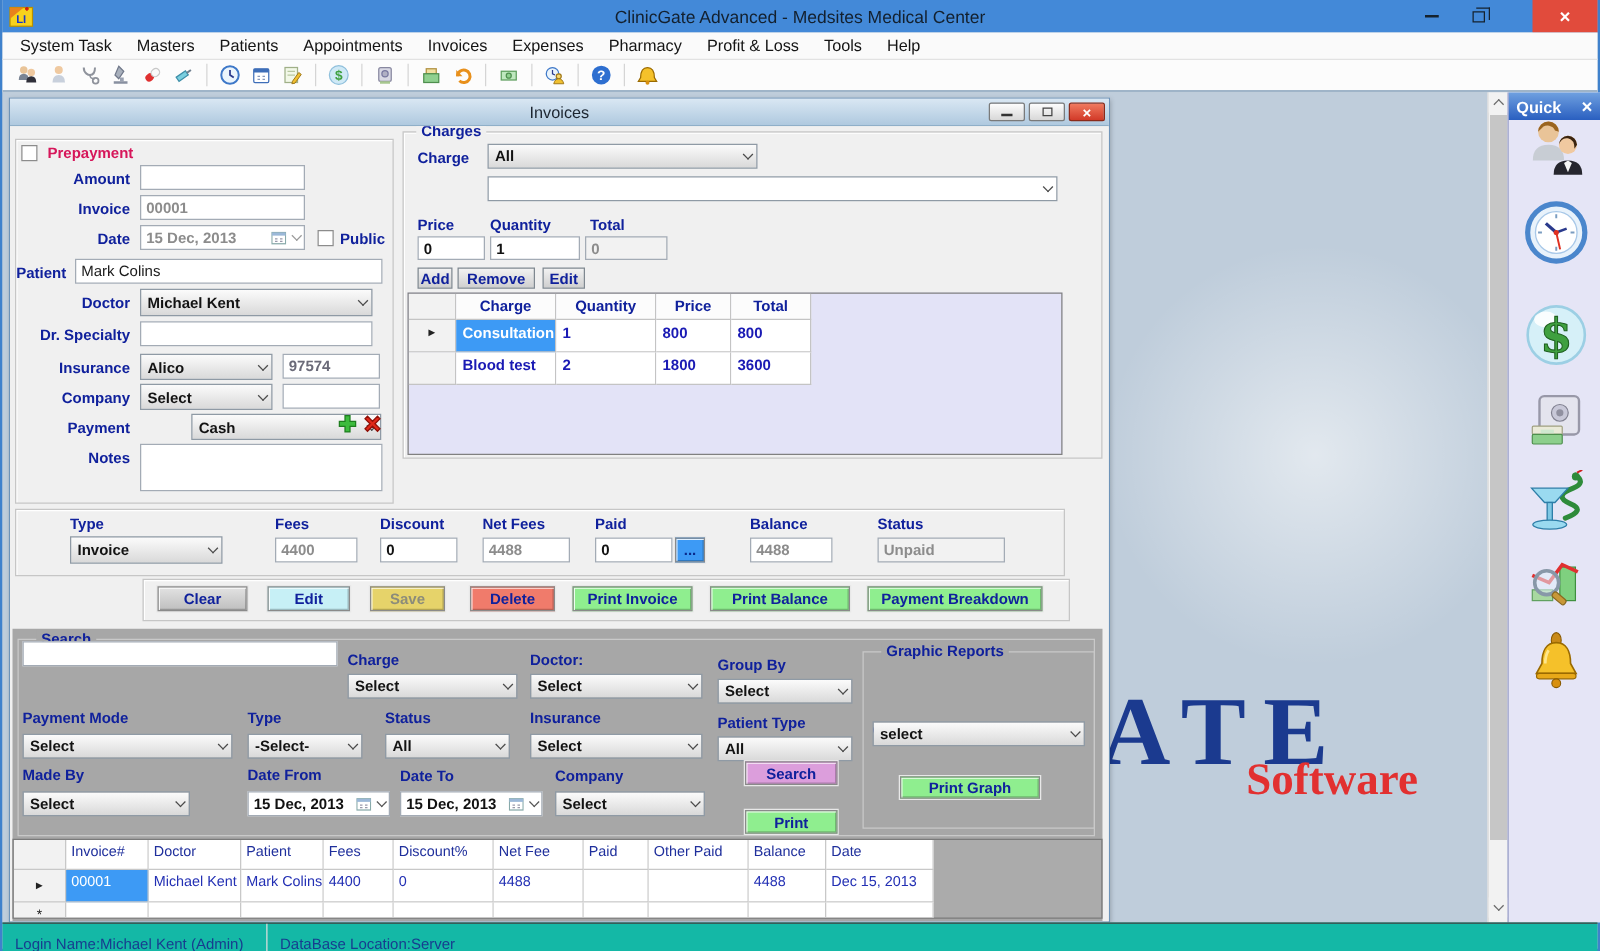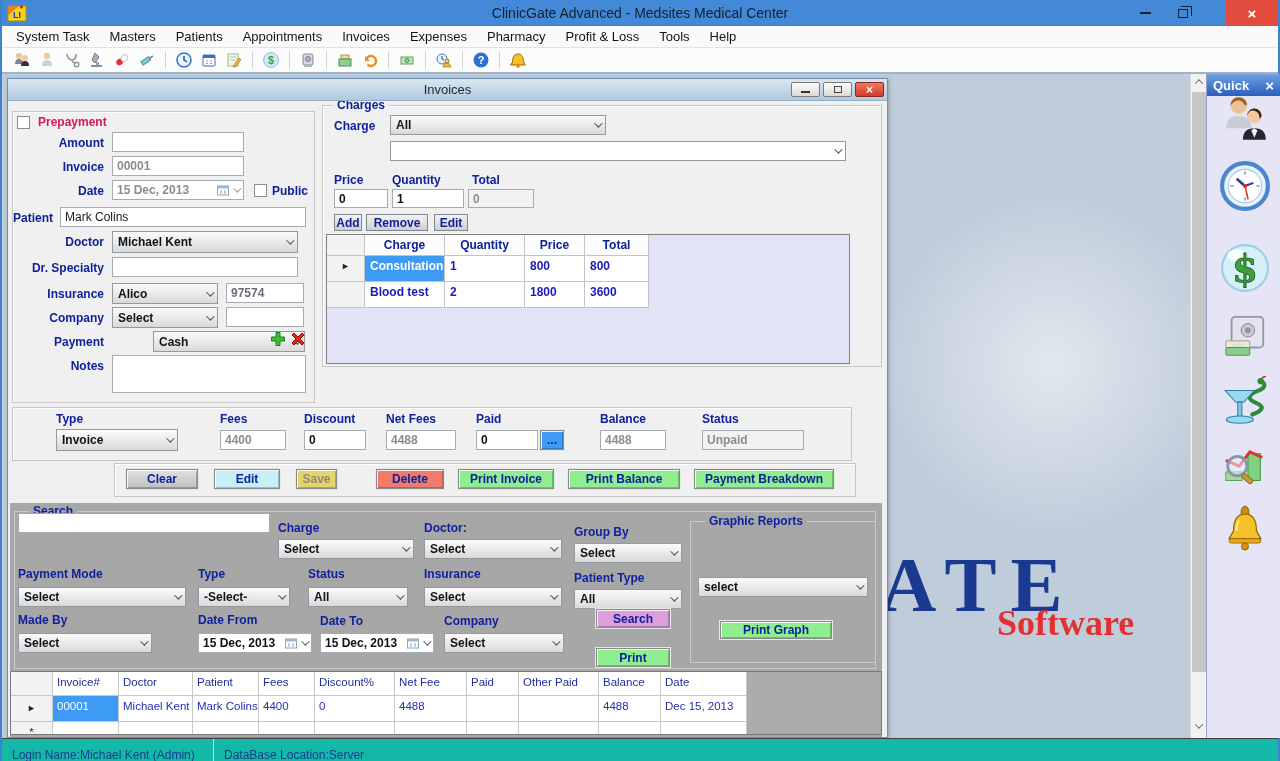--- a/index.html
+++ b/index.html
@@ -417,21 +417,21 @@
         <div class="fld" style="left:468px; top:329px; width:62px; height:20px; color:#111;">0</div>
         <div class="act" style="left:532px; top:329px; width:24px; height:20px; background:#3D9AF5; color:#0A2A8C;">...</div>
         <div class="lbl" style="left:592px; top:311px;">Balance</div>
         <div class="fld dis" style="left:592px; top:329px; width:66px; height:20px;">4488</div>
         <div class="lbl" style="left:694px; top:311px;">Status</div>
         <div class="fld gbg dis" style="left:694px; top:329px; width:102px; height:20px;">Unpaid</div>
 
         <div class="gb" style="left:106px; top:362px; width:742px; height:34px;"></div>
         <div class="act" style="left:118px; top:368px; width:72px; height:20px; background:linear-gradient(#E2E2E2,#BFBFBF);">Clear</div>
         <div class="act" style="left:206px; top:368px; width:66px; height:20px; background:#C7F0F6;">Edit</div>
-        <div class="act" style="left:288px; top:368px; width:41px; height:20px; background:#E6D36A; color:#8C8C7A;">Save</div>
+        <div class="act" style="left:288px; top:368px; width:60px; height:20px; background:#E6D36A; color:#8C8C7A;">Save</div>
         <div class="act" style="left:368px; top:368px; width:68px; height:20px; background:#F07B6B;">Delete</div>
         <div class="act" style="left:450px; top:368px; width:96px; height:20px; background:#8FEE8F;">Print Invoice</div>
         <div class="act" style="left:560px; top:368px; width:112px; height:20px; background:#8FEE8F;">Print Balance</div>
         <div class="act" style="left:686px; top:368px; width:140px; height:20px; background:#8FEE8F;">Payment Breakdown</div>
 
         <div class="greyzone">
           <div class="gb2" style="left:4px; top:8px; width:862px; height:158px;">
             <span class="gb-lab2">Search</span>
           </div>
         </div>

